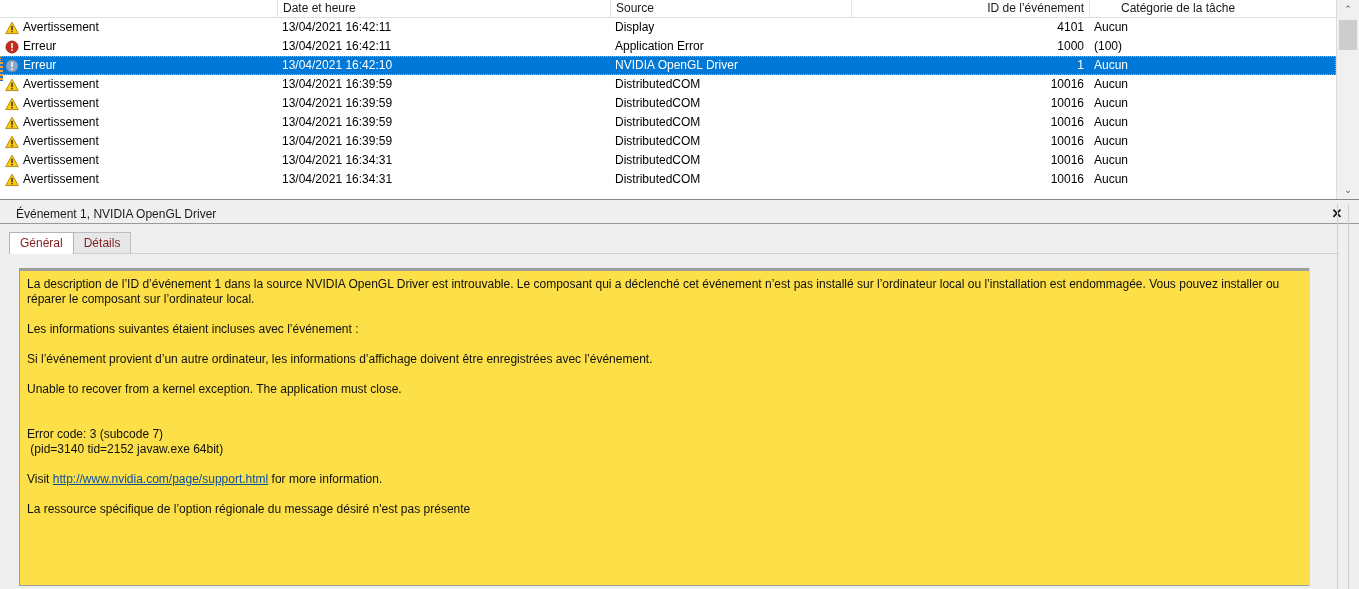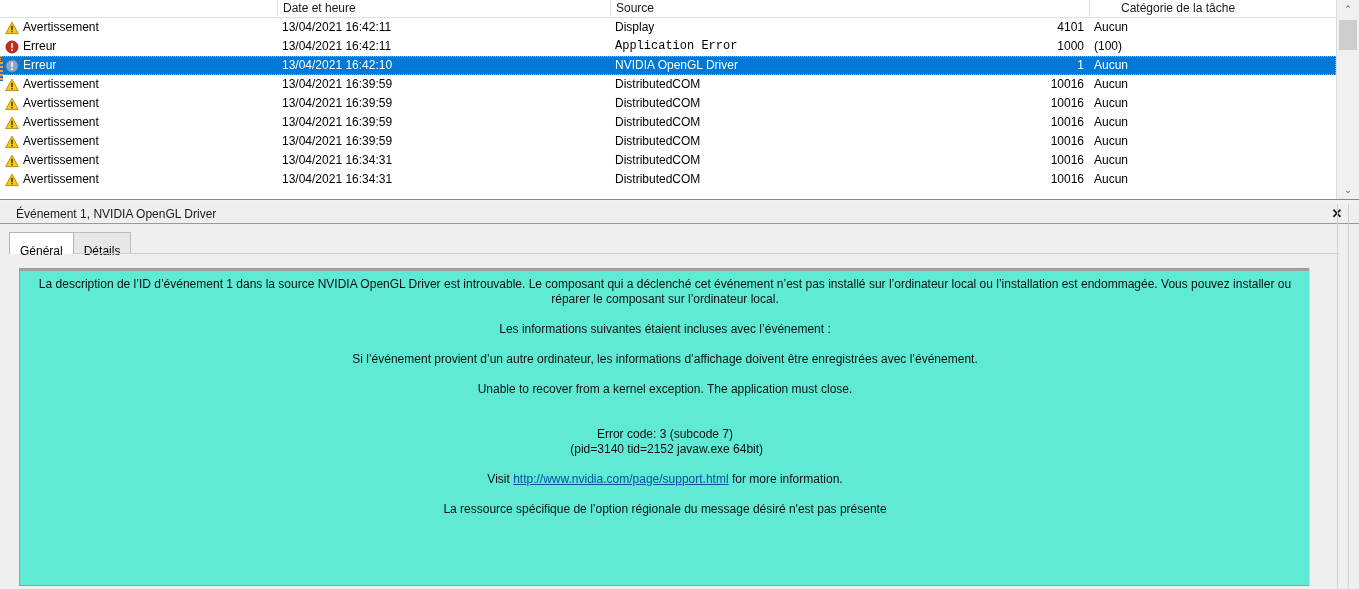--- a/index.html
+++ b/index.html
@@ -210,23 +210,23 @@
     left: 9px;
     top: 28px;
     height: 21px;
     width: 1340px;
   }
   .tab {
     position: relative;
     float: left;
     height: 21px;
     line-height: 20px;
-    padding: 8px 10px;
-    font-size: 12px;
-    color: #000000;
+    padding: 0 10px;
+    font-size: 12px;
+    color: #7f1d1d;
     box-sizing: border-box;
     border: 1px solid #bcbcbc;
     border-bottom: none;
     background: #e7e7e7;
     cursor: default;
     white-space: nowrap;
   }
   .tab.active {
     background: #ffffff;
     border-color: #b4b4b4;
@@ -245,26 +245,25 @@
   }
 
   
   #description-box {
     position: absolute;
     left: 19px;
     top: 268px - 204px;
     top: 64px;
     width: 1290px;
     height: 318px;
-    background: #5eead4;
+    background: #fde047;
     border: 1px solid #9b9b9b;
     border-right: none;
     box-sizing: border-box;
     overflow: hidden;
-    text-align: center;
   }
   #desc-top-shadow {
     position: absolute;
     left: 0; top: 0;
     width: 100%;
     height: 2px;
     background: #a0a0a0;
   }
   .desc-inner {
     position: absolute;
@@ -313,20 +312,21 @@
 </head>
 <body>
 
 <div id="event-list-region">
 
   <div class="list-viewport">
 
     <div class="grid-header" id="grid-header">
         <div class="hcell sep" style="left: 277px; width: 333px;">Date et heure</div>
         <div class="hcell sep" style="left: 610px; width: 241px;">Source</div>
+        <div class="hcell sep num" style="left: 851px; width: 238px;">ID de l’événement</div>
         <div class="hcell sep" style="left: 1089px; width: 247px; padding-left: 31px;">Catégorie de la tâche</div>
       </div>
 
     <div class="rows" id="grid-rows">
         <div class="erow">
           <div class="cell level" style="left: 0px; width: 277px;"><svg class="sev-icon" viewBox="0 0 16 16">
               <path d="M8 1.3 L15.2 14.4 L0.8 14.4 Z" fill="#ffc90e" stroke="#a07a00" stroke-width="0.9" stroke-linejoin="round"></path>
               <rect x="7.2" y="5.4" width="1.6" height="5" fill="#2b2b2b"></rect>
               <rect x="7.2" y="11.3" width="1.6" height="1.7" fill="#2b2b2b"></rect>
             </svg>Avertissement</div>
@@ -335,21 +335,21 @@
           <div class="cell num" style="left: 851px; width: 238px;">4101</div>
           <div class="cell" style="left: 1089px; width: 247px;">Aucun</div>
         </div>
         <div class="erow">
           <div class="cell level" style="left: 0px; width: 277px;"><svg class="sev-icon" viewBox="0 0 16 16">
               <circle cx="8" cy="8" r="6.9" fill="#c42b1c" stroke="#8e1409" stroke-width="0.9"></circle>
               <rect x="7.2" y="3.5" width="1.7" height="6" rx="0.3" fill="#ffffff"></rect>
               <rect x="7.2" y="10.7" width="1.7" height="1.8" rx="0.3" fill="#ffffff"></rect>
             </svg>Erreur</div>
           <div class="cell" style="left: 277px; width: 333px;">13/04/2021 16:42:11</div>
-          <div class="cell" style="left: 610px; width: 241px; font-family: Liberation Mono, monospace;">Application Error</div>
+          <div class="cell" style="left: 610px; width: 241px;">Application Error</div>
           <div class="cell num" style="left: 851px; width: 238px;">1000</div>
           <div class="cell" style="left: 1089px; width: 247px;">(100)</div>
         </div>
         <div class="erow selected">
           <div class="cell level" style="left: 0px; width: 277px;"><svg class="sev-icon" viewBox="0 0 16 16">
               <circle cx="8" cy="8" r="6.9" fill="#8fa6c4" stroke="#6d84a3" stroke-width="0.9"></circle>
               <rect x="7.2" y="3.5" width="1.7" height="6" rx="0.3" fill="#ffffff"></rect>
               <rect x="7.2" y="10.7" width="1.7" height="1.8" rx="0.3" fill="#ffffff"></rect>
             </svg>Erreur</div>
           <div class="cell" style="left: 277px; width: 333px;">13/04/2021 16:42:10</div>

